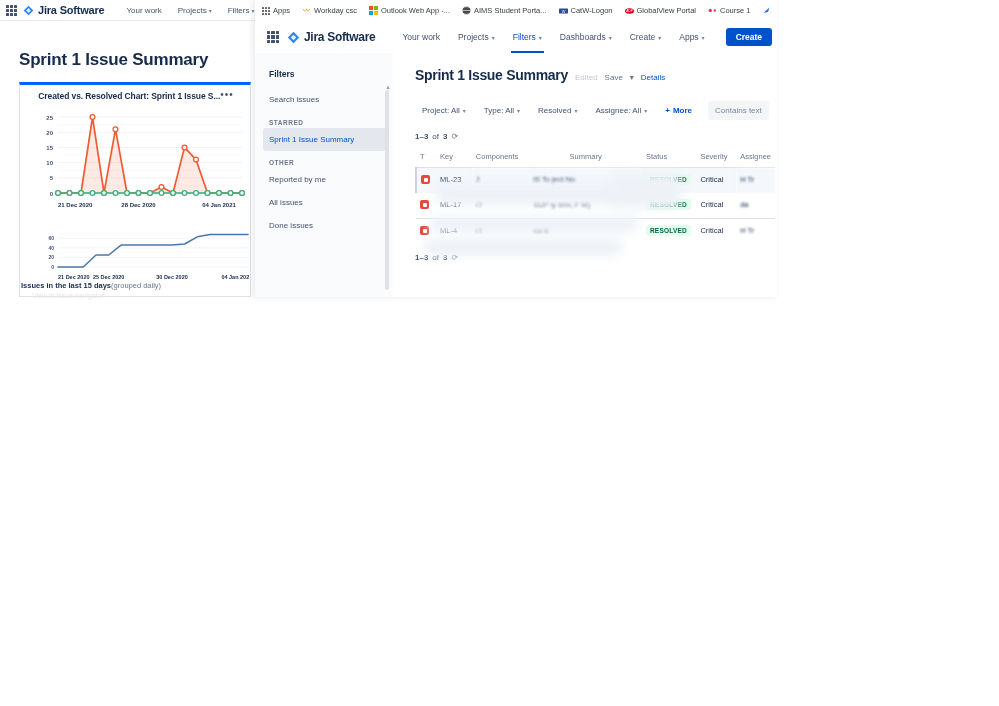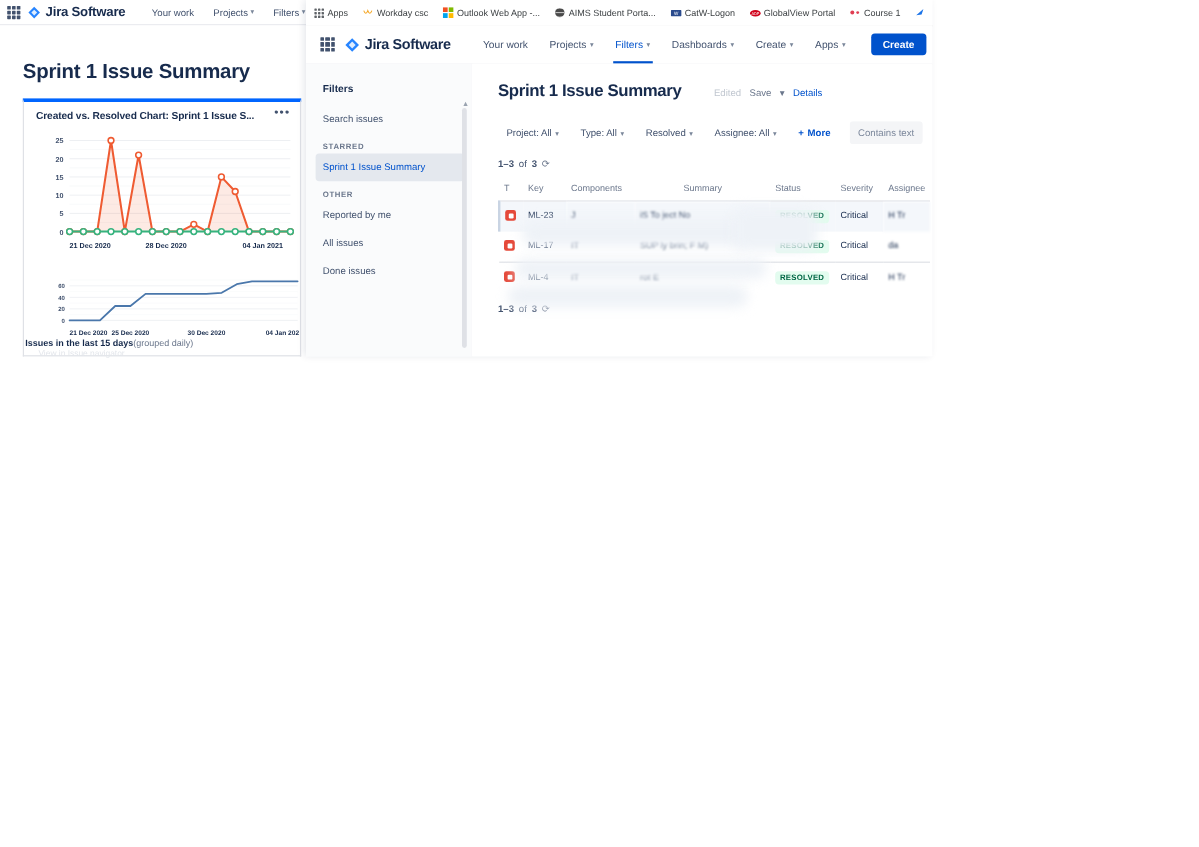--- a/index.html
+++ b/index.html
@@ -34,21 +34,21 @@
     position:absolute; left:19px; top:50px;
     font-size:17px; font-weight:600; color:#172b4d;
     letter-spacing:-0.2px; white-space:nowrap;
   }
 
   .card {
     position:absolute; left:19px; top:82px; width:232px; height:215px;
     background:#fff; border:1px solid #dfe1e6; border-top:3px solid #0065ff;
     box-sizing:border-box; overflow:hidden;
   }
-  .card-head { display:flex; align-items:flex-start; justify-content:space-between; padding:6px 8px 2px 10px; }
+  .card-head { display:flex; align-items:flex-start; justify-content:center; padding:6px 8px 2px 10px; }
   .card-title { font-size:8.5px; font-weight:700; color:#172b4d; white-space:nowrap; letter-spacing:-0.1px;}
   .card-dots { font-size:10px; color:#42526e; letter-spacing:1px; line-height:6px; padding-top:1px;}
 
   .chart-wrap { position:relative; width:232px; }
   .chart-wrap svg { display:block; }
 
   .footnote {
     position:absolute; left:21px; top:281px; font-size:7.5px; color:#172b4d; white-space:nowrap;
   }
   .footnote b { font-weight:700; }
@@ -111,21 +111,21 @@
   .fs-item.sel { background:#e4e8ee; color:#0052cc; border-radius:3px; margin:0 6px 0 8px; padding-left:6px;}
   .fs-scroll {
     position:absolute; right:4px; top:37px; width:4px; height:200px; background:#dfe1e6; border-radius:2px;
   }
   .fs-scroll-arrow { position:absolute; right:2px; top:31px; font-size:6px; color:#9aa3b0;}
 
   
   .fmain { position:absolute; left:138px; top:53px; width:384px; height:244px; background:#fff; }
   .fm-title-row { display:flex; align-items:baseline; gap:7px; padding:14px 0 0 22px;}
   .fm-title { font-size:14px; font-weight:600; color:#172b4d; letter-spacing:-0.3px; white-space:nowrap;}
-  .fm-edited { font-size:8px; color:#c1c7d0;margin-left:20px; }
+  .fm-edited { font-size:8px; color:#c1c7d0; }
   .fm-link { font-size:8px; color:#6b778c; }
   .fm-link.blue { color:#0052cc; }
 
   .filter-row { display:flex; align-items:center; gap:4px; padding:18px 0 0 22px;}
   .fchip { font-size:8px; color:#42526e; padding:3px 7px; white-space:nowrap; display:flex; gap:3px; align-items:center;}
   .fchip.more { color:#0052cc; font-weight:600;}
   .ftext {
     width:68px; background:#f4f5f7; border:1px solid transparent; border-radius:3px;
     font-size:8px; color:#7a869a; padding:4px 6px; margin-left:5px; white-space:nowrap;
   }

